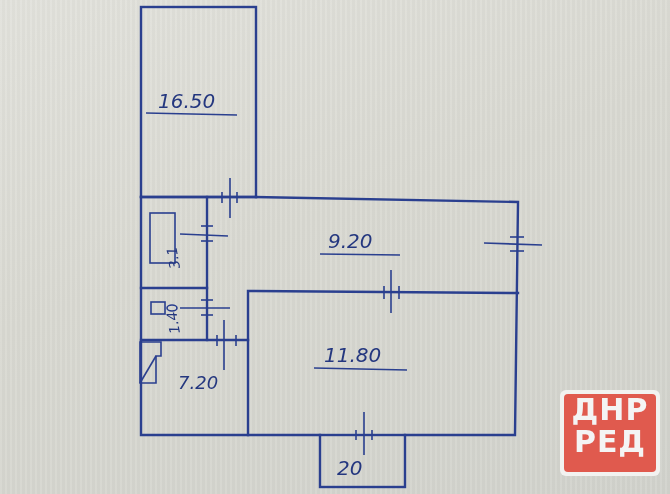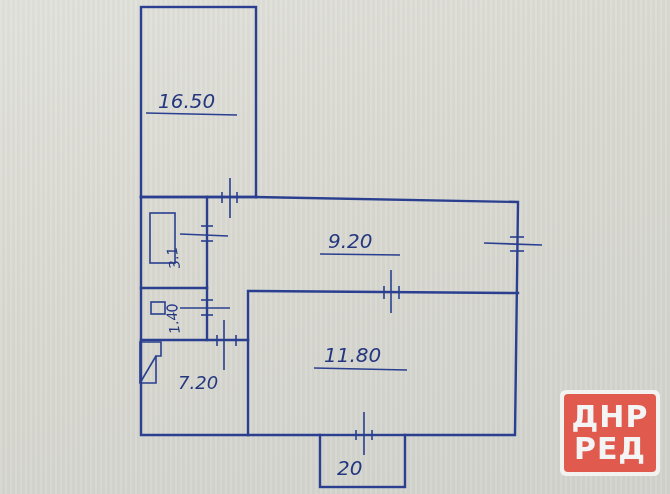--- a/index.html
+++ b/index.html
@@ -9,21 +9,21 @@
            background:
              repeating-linear-gradient(90deg, rgba(255,255,255,0.05) 0 2px, rgba(0,0,0,0.02) 2px 5px),
              linear-gradient(160deg, #e2e2dc 0%, #d9d9d2 45%, #d2d3cd 100%); }
   svg.plan { position:absolute; left:0; top:0; }
   .wall { stroke:#2a3f8f; stroke-width:2.4; fill:none; stroke-linecap:square; }
   .thin { stroke:#2a3f8f; stroke-width:1.6; fill:none; }
   .lbl { fill:#24377f; font-family:"DejaVu Sans", sans-serif; font-style:italic; }
   .logo { position:absolute; left:560px; top:390px; width:100px; height:86px;
           background:#f2f2f0; border-radius:6px; box-sizing:border-box; padding:4px; }
   .logo-inner { width:100%; height:100%; background:#e05a4e; border-radius:4px;
-                display:flex; flex-direction:column; align-items:center; justify-content:center; }
+                display:flex; flex-direction:column; align-items:center; justify-content:flex-start; }
   .logo-line { color:#f4f4f4; font-family:"DejaVu Sans", sans-serif; font-weight:bold;
                font-size:30px; line-height:32px; letter-spacing:1px; }
 </style>
 </head>
 <body>
 
 <div class="paper"></div>
 
 <svg class="plan" width="670" height="494" viewBox="0 0 670 494">
 

